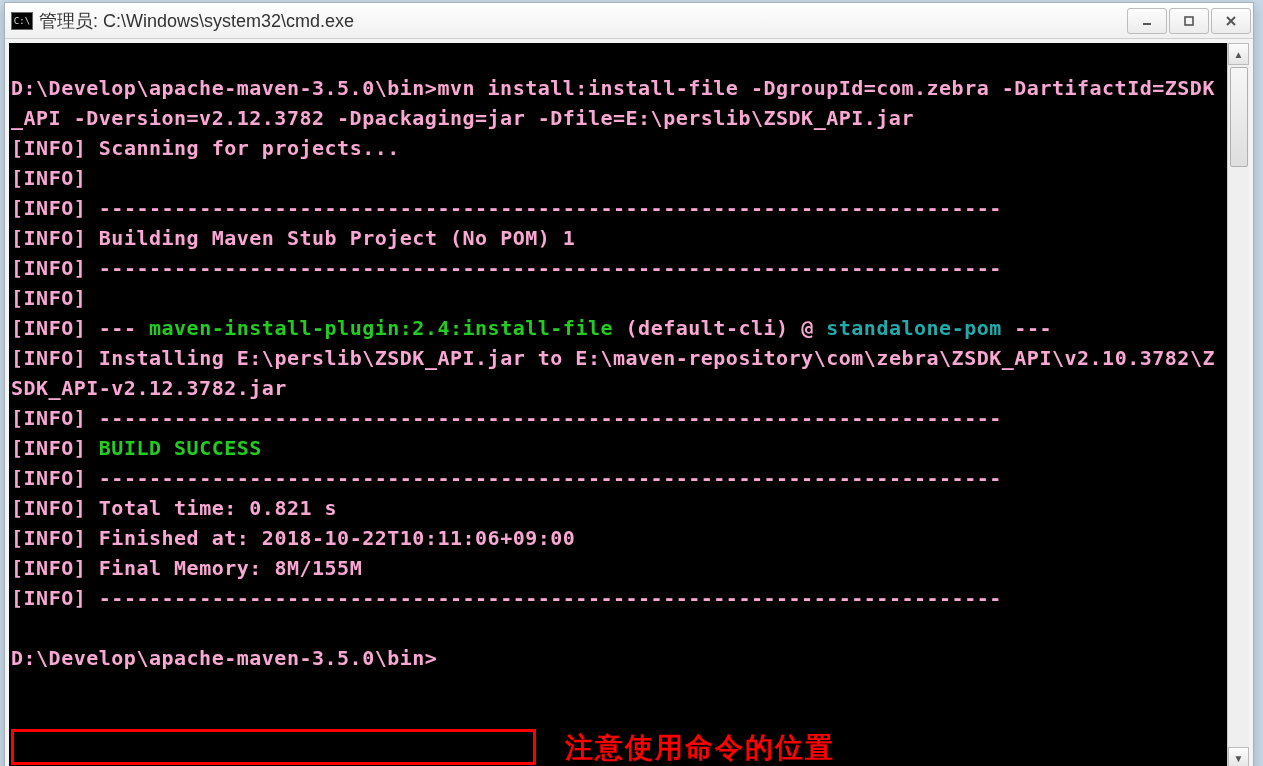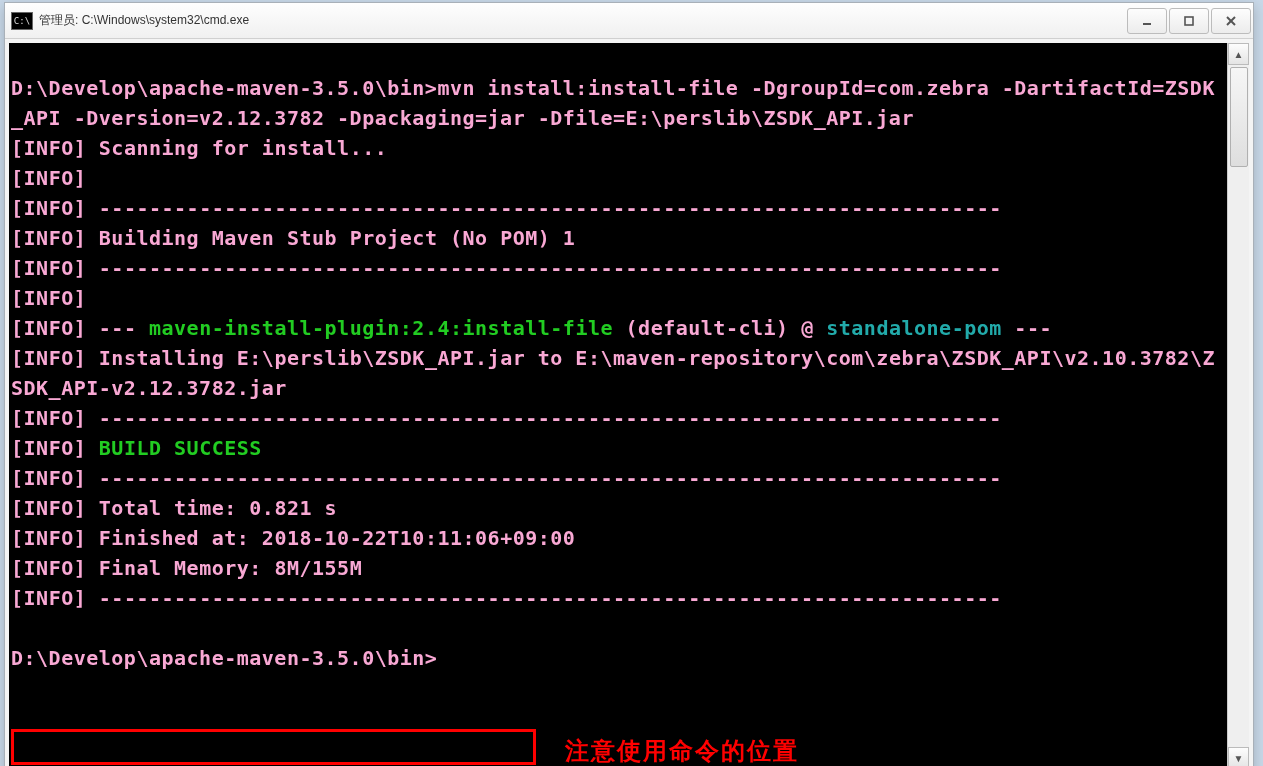--- a/index.html
+++ b/index.html
@@ -37,21 +37,21 @@
     font-size: 9px;
     display: inline-flex;
     align-items: center;
     justify-content: center;
     border: 1px solid #666;
     margin-right: 6px;
     font-family: "Consolas", monospace;
   }
   .title-text {
     flex: 1;
-    font-size: 12px;
+    font-size: 18px;
     color: #333;
   }
   .win-btns { display: flex; gap: 2px; }
   .win-btn {
     width: 40px;
     height: 26px;
     background: linear-gradient(#fdfdfd,#ececec);
     border: 1px solid #bcbcbc;
     border-radius: 3px;
     display: flex;
@@ -118,21 +118,21 @@
     width: 525px;
     height: 36px;
     border: 3px solid #ff0000;
     pointer-events: none;
   }
   .annot-text {
     position: absolute;
     left: 560px;
     bottom: 6px;
     color: #ff0000;
-    font-size: 24px;
+    font-size: 28px;
     font-weight: bold;
     letter-spacing: 2px;
     font-family: "Microsoft YaHei","SimHei",sans-serif;
     margin-top: 19px;
   }
 </style>
 </head>
 <body>
 
 <div class="window">
@@ -156,21 +156,21 @@
             <line x1="11" y1="3" x2="3" y2="11" stroke="#555" stroke-width="2"></line>
           </svg>
       </div>
     </div>
   </div>
 
   <div class="client">
     <div class="console-wrap">
       <div class="console"><span> </span>
 <span class="br-white">D:\Develop\apache-maven-3.5.0\bin&gt;</span><span class="br-white">mvn install:install-file -DgroupId=com.zebra -DartifactId=ZSDK_API -Dversion=v2.12.3782 -Dpackaging=jar -Dfile=E:\perslib\ZSDK_API.jar</span>
-<span class="br-white">[</span><span class="br-info">INFO</span><span class="br-white">] </span><span class="br-white">Scanning for install...</span>
+<span class="br-white">[</span><span class="br-info">INFO</span><span class="br-white">] </span><span class="br-white">Scanning for projects...</span>
 <span class="br-white">[</span><span class="br-info">INFO</span><span class="br-white">]</span>
 <span class="br-white">[</span><span class="br-info">INFO</span><span class="br-white">] </span><span class="br-white">------------------------------------------------------------------------</span>
 <span class="br-white">[</span><span class="br-info">INFO</span><span class="br-white">] </span><span class="br-white">Building Maven Stub Project (No POM) 1</span>
 <span class="br-white">[</span><span class="br-info">INFO</span><span class="br-white">] </span><span class="br-white">------------------------------------------------------------------------</span>
 <span class="br-white">[</span><span class="br-info">INFO</span><span class="br-white">]</span>
 <span class="br-white">[</span><span class="br-info">INFO</span><span class="br-white">] </span><span class="br-white">--- </span><span class="br-green">maven-install-plugin:2.4:install-file</span><span class="br-white"> (default-cli) @ </span><span class="br-teal">standalone-pom</span><span class="br-white"> ---</span>
 <span class="br-white">[</span><span class="br-info">INFO</span><span class="br-white">] </span><span class="br-white">Installing E:\perslib\ZSDK_API.jar to E:\maven-repository\com\zebra\ZSDK_API\v2.10.3782\ZSDK_API-v2.12.3782.jar</span>
 <span class="br-white">[</span><span class="br-info">INFO</span><span class="br-white">] </span><span class="br-white">------------------------------------------------------------------------</span>
 <span class="br-white">[</span><span class="br-info">INFO</span><span class="br-white">] </span><span class="br-green">BUILD SUCCESS</span>
 <span class="br-white">[</span><span class="br-info">INFO</span><span class="br-white">] </span><span class="br-white">------------------------------------------------------------------------</span>

